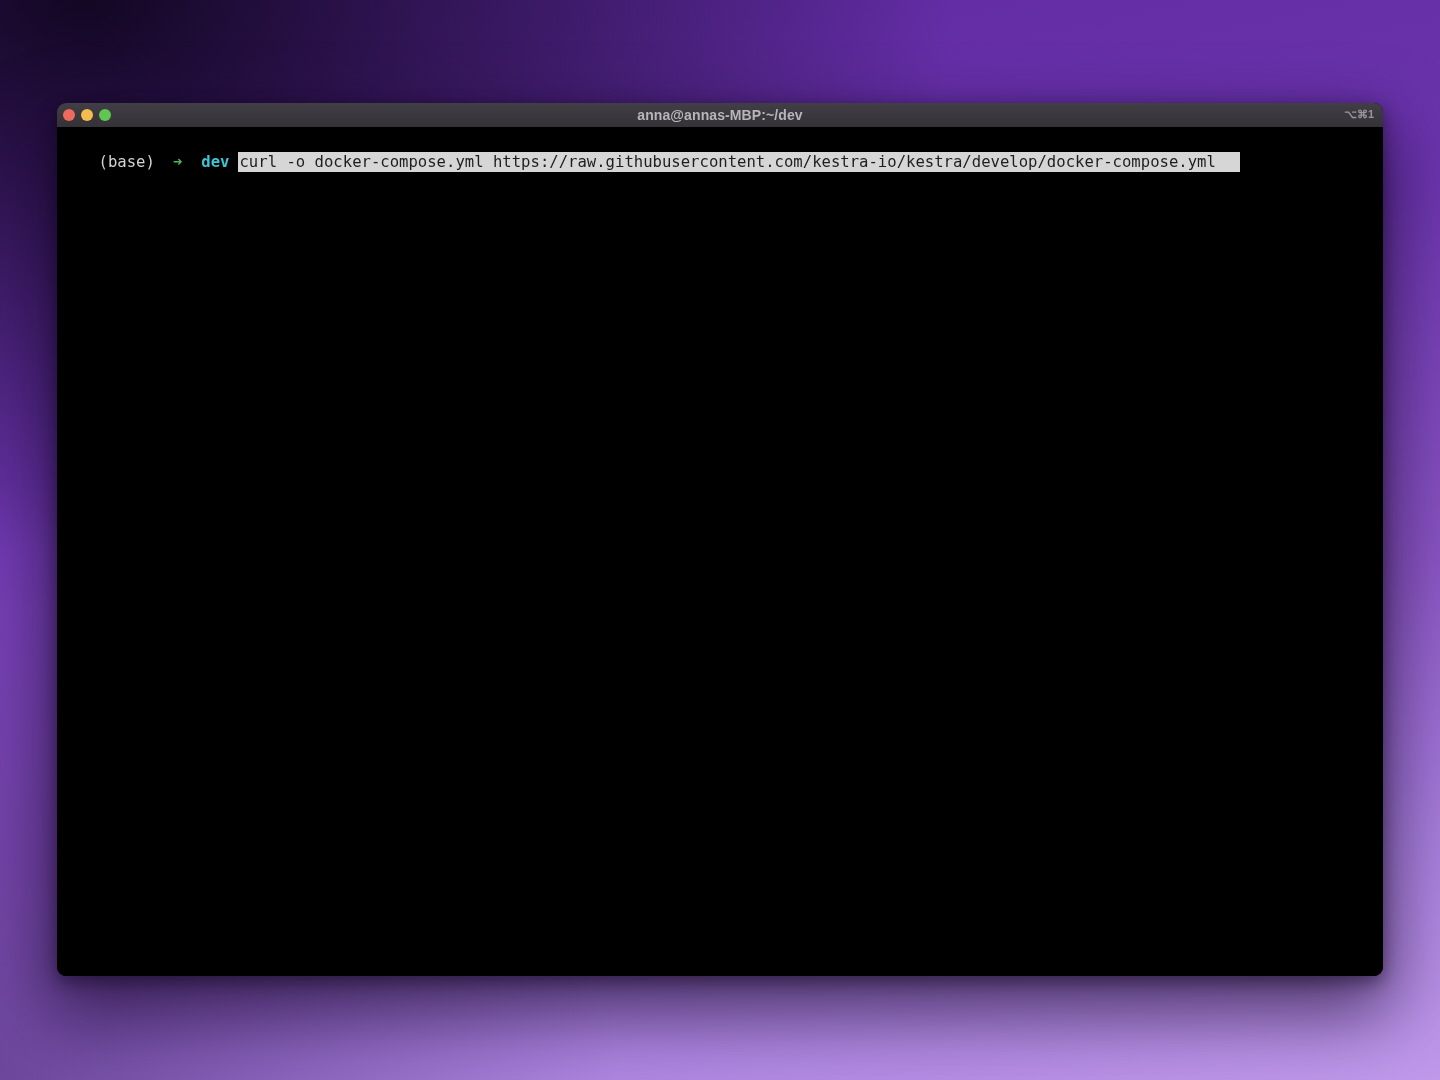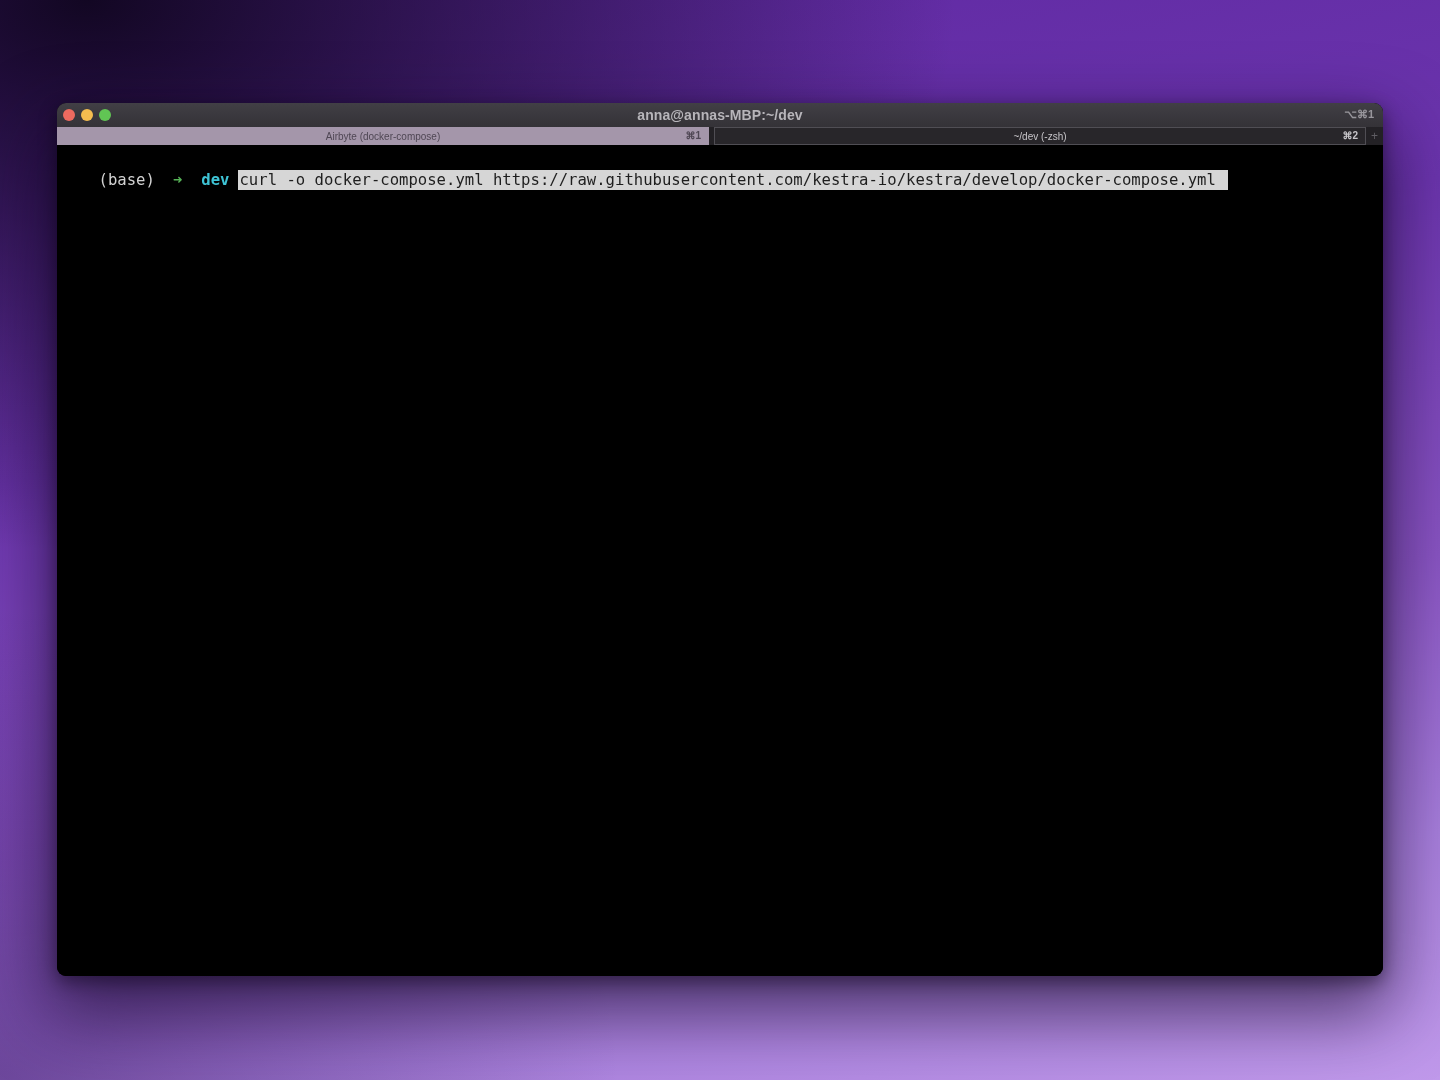--- a/index.html
+++ b/index.html
@@ -107,47 +107,36 @@
     font-size: 15.6px;
     line-height: 21px;
     white-space: pre;
   }
   .prompt-env   { color: #d2d2d2; margin-right: 18px; }
   .prompt-arrow { color: #56b257; font-weight: bold; margin-right: 19px; }
   .prompt-cwd   { color: #3ec3d5; font-weight: bold; margin-right: 9px; text-align: center; }
   .cmd-selected {
     background: #d6d6d6;
     color: #1e1e1e;
-    padding: 1px 12px 1px 1px;
+    padding: 1px 24px 1px 1px;
   }
 </style>
 </head>
 <body>
 
 <div class="window">
 
   <div class="titlebar">
     <div class="traffic">
       <span class="light red"></span>
       <span class="light yellow"></span>
       <span class="light green"></span>
     </div>
     <div class="win-title">anna@annas-MBP:~/dev</div>
     <div class="win-shortcut">⌥⌘1</div>
   </div>
 
-  <div class="tabbar">
-    <div class="tab active">
-      <span class="tab-label">Airbyte (docker-compose)</span>
-      <span class="tab-shortcut">⌘1</span>
-    </div>
-    <div class="tab inactive">
-      <span class="tab-label">~/dev (-zsh)</span>
-      <span class="tab-shortcut">⌘2</span>
-    </div>
-    <div class="newtab">+</div>
-  </div>
 
   <div class="terminal">
     <span class="prompt-env">(base)</span><span class="prompt-arrow">➜</span><span class="prompt-cwd">dev</span><span class="cmd-selected">curl -o docker-compose.yml https://raw.githubusercontent.com/kestra-io/kestra/develop/docker-compose.yml</span>
   </div>
 
 </div>
 
 </body></html>

